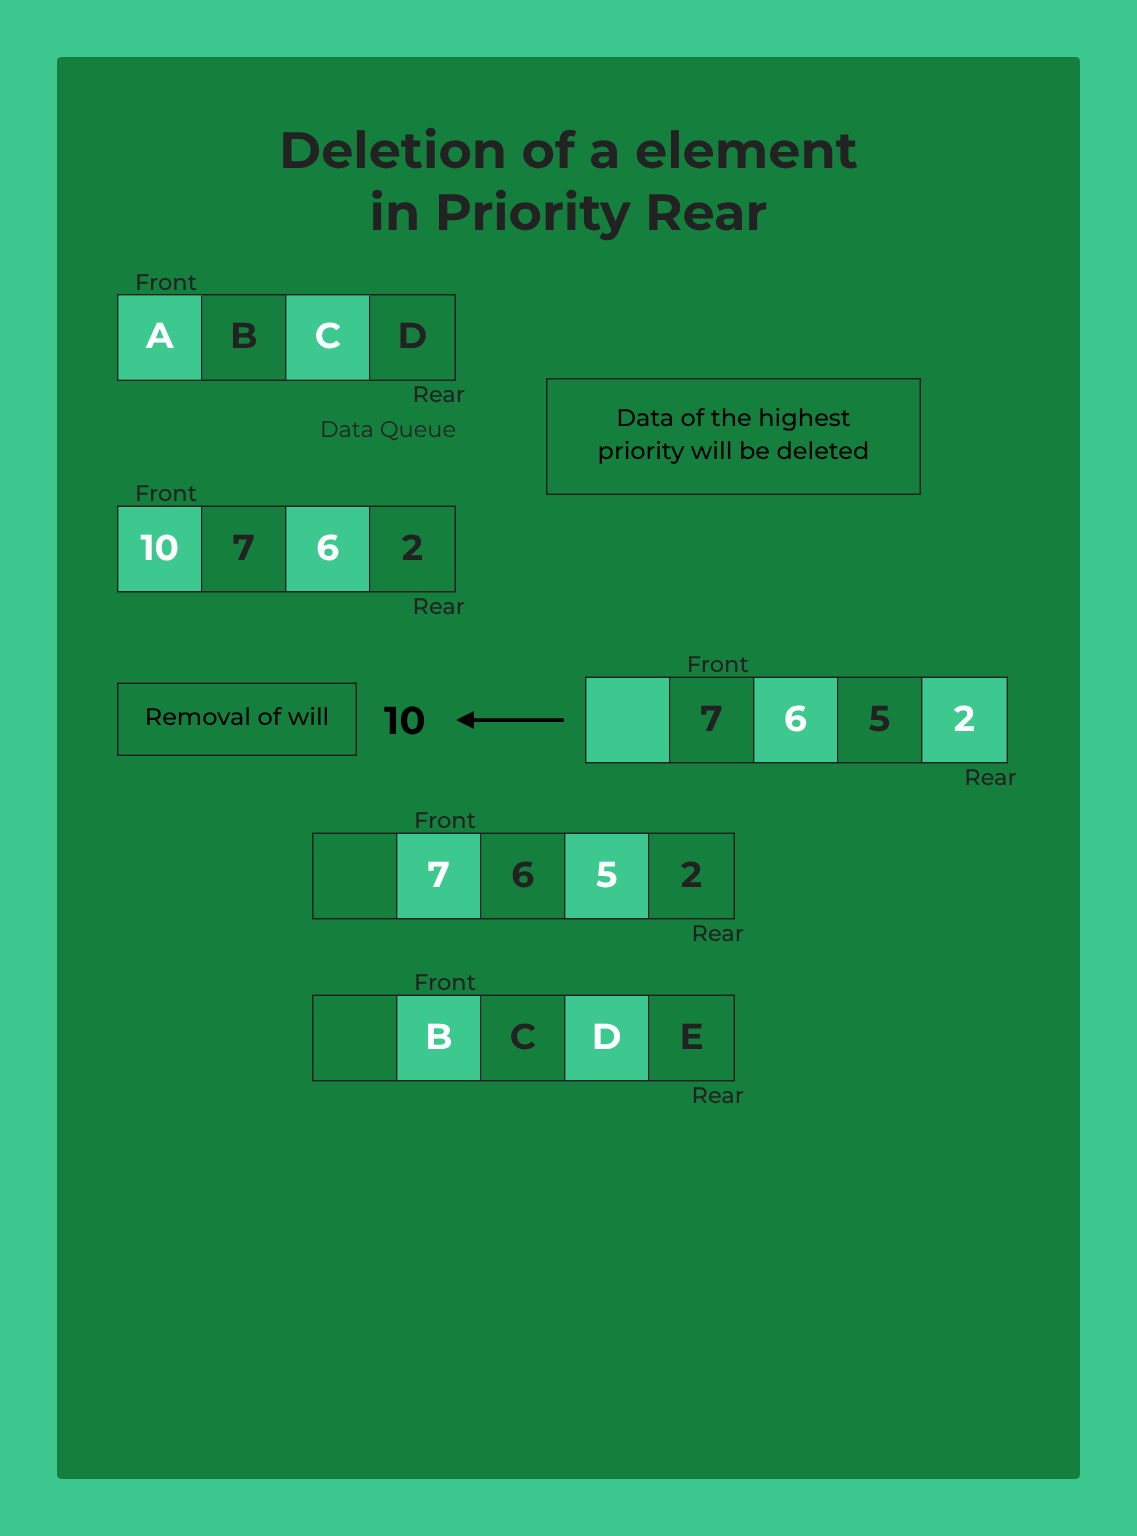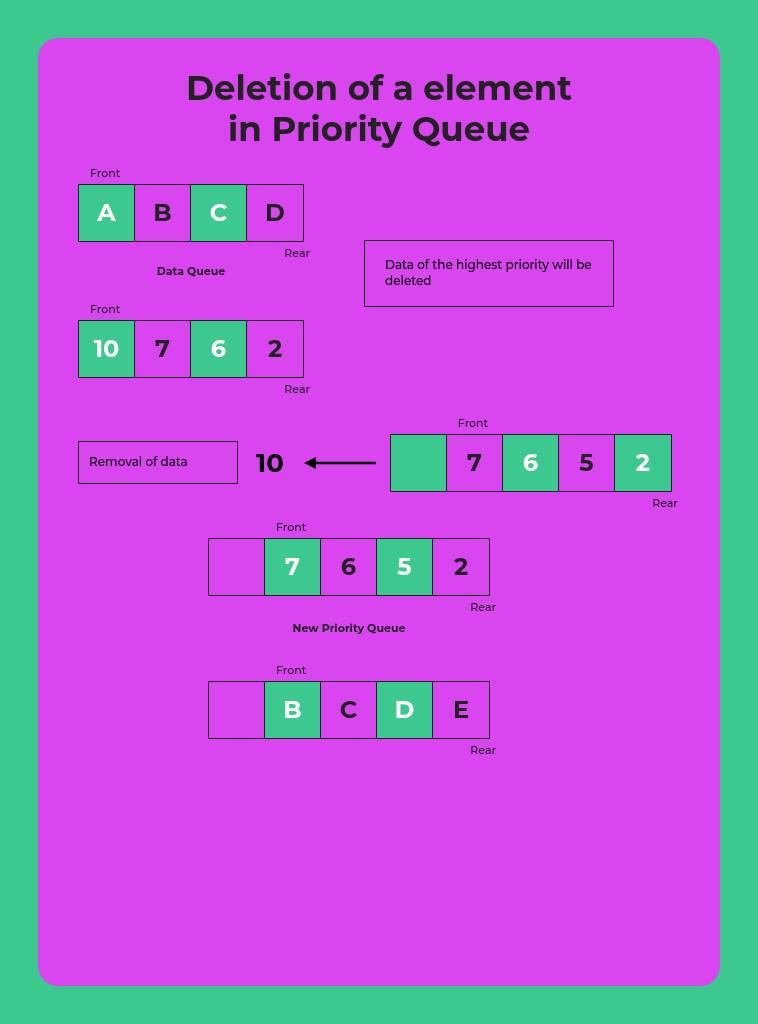--- a/index.html
+++ b/index.html
@@ -4,44 +4,44 @@
 <style>
 * { box-sizing: border-box; margin: 0; padding: 0; }
 body {
   background: #3cc88e;
   font-family: -apple-system, BlinkMacSystemFont, "Segoe UI", Montserrat, sans-serif;
   width: 758px;
   height: 1024px;
   padding: 38px;
 }
 .card {
-  background: #d946ef;
-  border-radius: 20px;
+  background: #15803d;
+  border-radius: 3px;
   width: 100%;
   height: 100%;
-  padding: 30px 30px;
+  padding: 42px 30px;
   position: relative;
 }
 .title {
   text-align: center;
   font-size: 34px;
   font-weight: 700;
   color: #222;
   line-height: 1.2;
   margin-bottom: 34px;
 }
 .queue-wrap { display: inline-block; position: relative; }
 .front-lbl, .rear-lbl, .caption {
-  font-size: 11px;
+  font-size: 15px;
   color: #222;
   font-weight: 500;
 }
 .front-lbl { position: absolute; top: -18px; left: 12px; }
 .rear-lbl { position: absolute; bottom: -18px; right: -6px; }
-.caption { text-align: center; margin-top: 6px; font-weight: 700; }
+.caption { text-align: right; margin-top: 6px; font-weight: 400; }
 .queue {
   display: flex;
   border: 1.5px solid #222;
 }
 .cell {
   width: 56px;
   height: 56px;
   border-right: 1.5px solid #222;
   display: flex;
   align-items: center;
@@ -51,22 +51,22 @@
   color: #222;
 }
 .cell:last-child { border-right: none; }
 .cell.g { background: #3cc88e; color: #fff; }
 .cell.blank { background: #fff; }
 .row1 { display: flex; align-items: flex-start; gap: 60px; }
 .col-left { display: flex; flex-direction: column; gap: 42px; margin-left: 10px; }
 .info-box {
   border: 1.5px solid #222;
   padding: 16px 20px;
-  font-size: 12px;
-  text-align: left;
+  font-size: 16px;
+  text-align: center;
   line-height: 1.4;
   font-weight: 500;
 }
 .info-box-right { width: 250px; margin-top: 56px; }
 .row2 {
   display: flex;
   align-items: center;
   gap: 12px;
   margin-top: 56px;
   margin-left: 10px;
@@ -83,21 +83,21 @@
 }
 .block-wrap .caption { margin-top: 22px; }
 </style>
 </head>
 <body>
 
 <div class="card">
 
   <h1 class="title">
     <span>Deletion of a element</span><br>
-    <span>in Priority Queue</span>
+    <span>in Priority Rear</span>
   </h1>
 
   <div class="row1">
     <div class="col-left">
 
       <div class="block-wrap">
         <div class="queue-wrap">
           <span class="front-lbl">Front</span>
           <div class="queue">
             <div class="cell g">A</div>
@@ -122,21 +122,21 @@
           <span class="rear-lbl">Rear</span>
         </div>
       </div>
 
     </div>
 
     <div class="info-box info-box-right">Data of the highest priority will be deleted</div>
   </div>
 
   <div class="row2">
-    <div class="info-box removal-box">Removal of data</div>
+    <div class="info-box removal-box">Removal of will</div>
     <div class="removed-val">10</div>
     <svg class="arrow-svg" width="76" height="18">
       <line x1="12" y1="9" x2="74" y2="9" stroke="#000" stroke-width="2.5"></line>
       <polygon points="2,9 14,3 14,15" fill="#000"></polygon>
     </svg>
     <div class="queue-wrap q2-wrap">
       <span class="front-lbl" style="left:68px">Front</span>
       <div class="queue">
         <div class="cell g blank" style="background:#3cc88e"></div>
         <div class="cell">7</div>
@@ -154,21 +154,20 @@
         <span class="front-lbl" style="left:68px">Front</span>
         <div class="queue">
           <div class="cell"></div>
           <div class="cell g">7</div>
           <div class="cell">6</div>
           <div class="cell g">5</div>
           <div class="cell">2</div>
         </div>
         <span class="rear-lbl">Rear</span>
       </div>
-      <div class="caption">New Priority Queue</div>
     </div>
   </div>
 
   <div class="row4">
     <div class="block-wrap">
       <div class="queue-wrap">
         <span class="front-lbl" style="left:68px">Front</span>
         <div class="queue">
           <div class="cell"></div>
           <div class="cell g">B</div>

